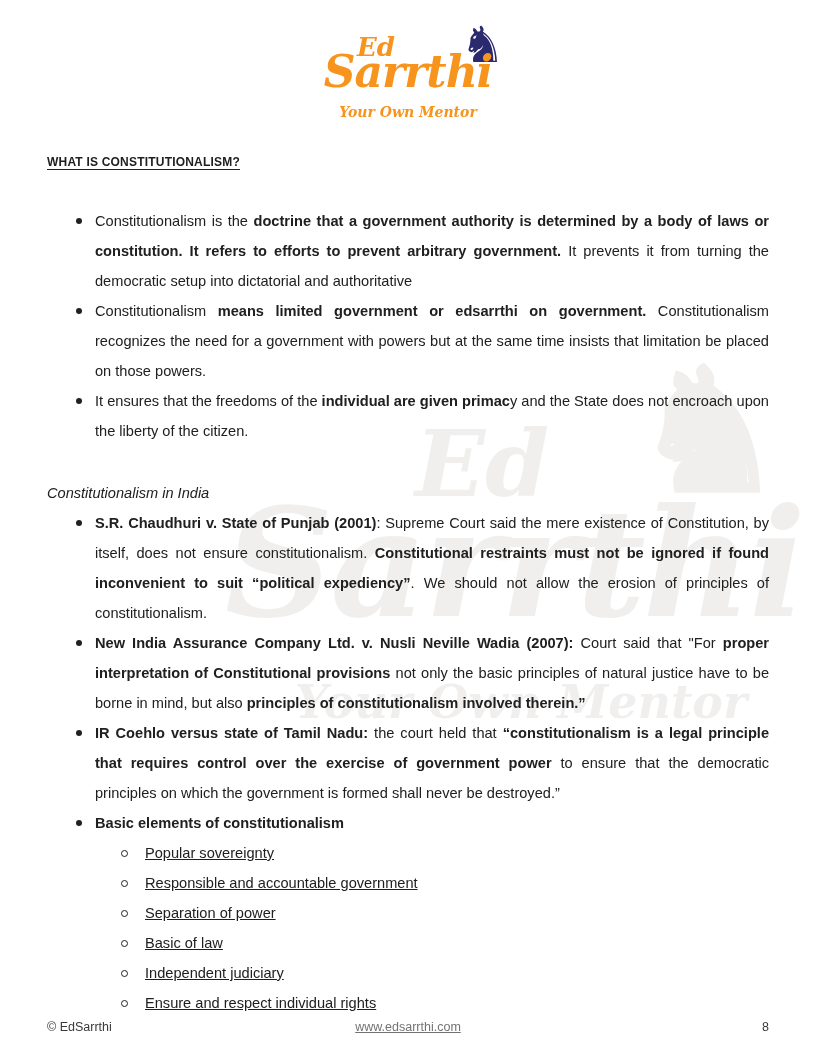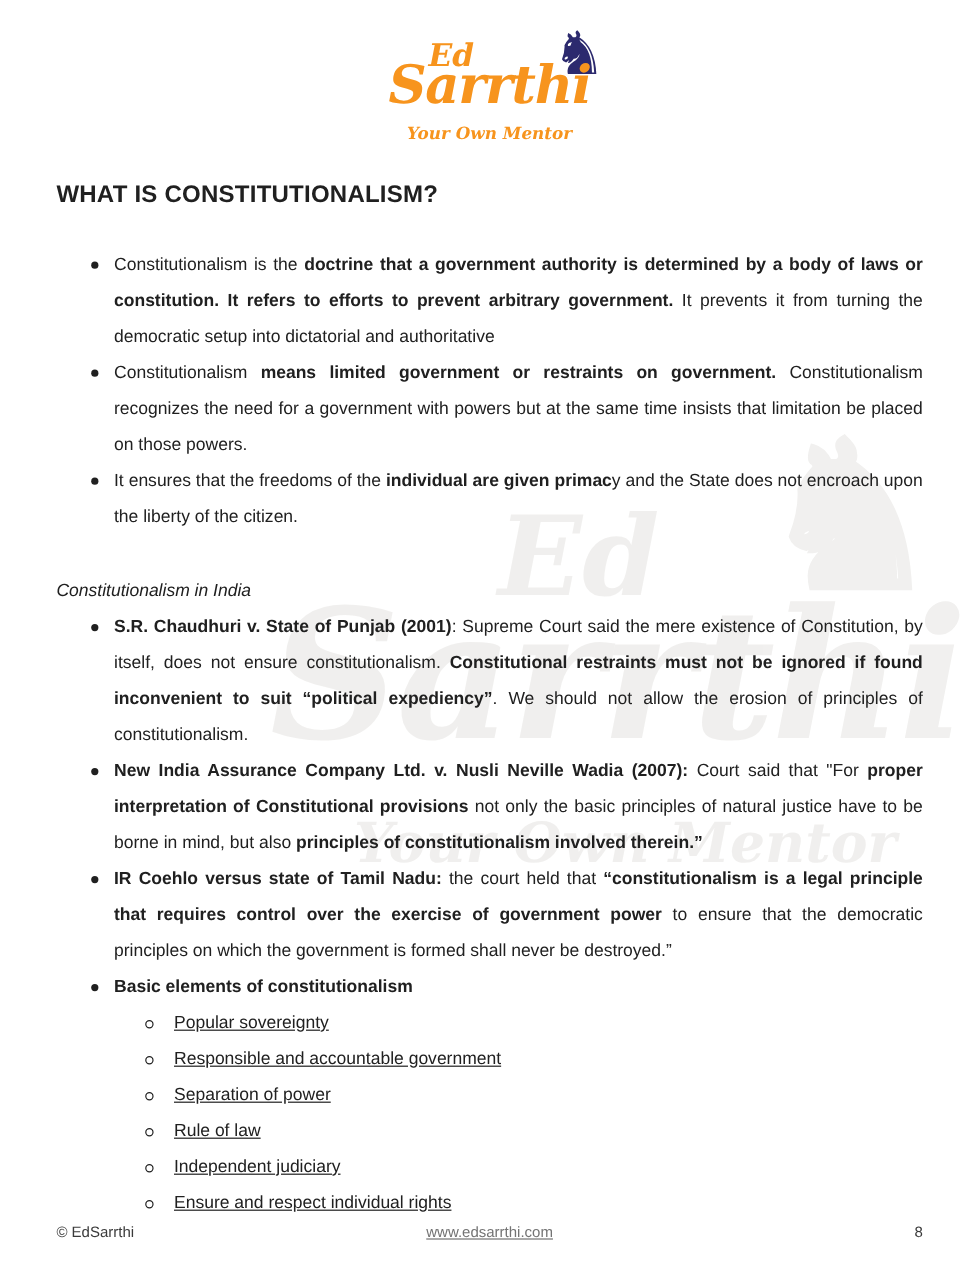--- a/index.html
+++ b/index.html
@@ -26,22 +26,22 @@
   .logo-ed, .logo-name, .logo-tagline {
     font-family:"DejaVu Serif",serif; font-style:italic; font-weight:bold;
     color:#F7941D;
   }
   .logo-ed      { position:absolute; left:54px; top:0;    font-size:26px; }
   .logo-horse   { position:absolute; right:8px; top:-12px; font-size:50px; color:#2C2A6E; line-height:1; }
   .logo-name    { position:absolute; left:0; right:0; top:16px; text-align:center; font-size:44px; letter-spacing:-1px; line-height:1.1; }
   .logo-tagline { position:absolute; left:0; right:0; top:72px; text-align:center; font-size:14px; }
   
   .page-heading {
-    margin:15px 0 29px; font-size:20px; font-weight:bold; line-height:30px;
-    text-underline-offset:3px; letter-spacing:0.2px;
+    margin:15px 0 29px; font-size:12px; font-weight:bold; line-height:30px;
+    text-decoration:underline; text-underline-offset:3px; letter-spacing:0.2px;
   }
   .section-heading {
     margin:32px 0 0; font-size:14.6px; font-weight:normal; font-style:italic; line-height:30px;
   }
   ul { list-style:none; margin:0; padding:0; }
   .li1 {
     position:relative; padding-left:48px; font-size:14.6px; line-height:30px;
     text-align:justify;
   }
   .li1 > .dot {
@@ -95,21 +95,21 @@
 
     <div class="page-heading">WHAT IS CONSTITUTIONALISM?</div>
 
     <ul>
       <li class="li1">
         <span class="dot"></span>
         <span class="seg">Constitutionalism is the </span><span class="seg b">doctrine that a government authority is determined by a body of laws or constitution. It refers to efforts to prevent arbitrary government.</span><span class="seg"> It prevents it from turning the democratic setup into dictatorial and authoritative</span>
       </li>
       <li class="li1">
         <span class="dot"></span>
-        <span class="seg">Constitutionalism </span><span class="seg b">means limited government or restraints on government.</span><span class="seg"> Constitutionalism recognizes the need for a government with powers but at the same time insists that limitation be placed on those powers.</span>
+        <span class="seg">Constitutionalism </span><span class="seg b">means limited government or edsarrthi on government.</span><span class="seg"> Constitutionalism recognizes the need for a government with powers but at the same time insists that limitation be placed on those powers.</span>
       </li>
       <li class="li1">
         <span class="dot"></span>
         <span class="seg">It ensures that the freedoms of the </span><span class="seg b">individual are given primac</span><span class="seg">y and the State does not encroach upon the liberty of the citizen.</span>
       </li>
     </ul>
 
     <div class="section-heading">Constitutionalism in India</div>
 
     <ul>
@@ -137,21 +137,21 @@
           <li class="li2">
             <span class="circle"></span>
             <span class="seg">Responsible and accountable government</span>
           </li>
           <li class="li2">
             <span class="circle"></span>
             <span class="seg">Separation of power</span>
           </li>
           <li class="li2">
             <span class="circle"></span>
-            <span class="seg">Rule of law</span>
+            <span class="seg">Basic of law</span>
           </li>
           <li class="li2">
             <span class="circle"></span>
             <span class="seg">Independent judiciary</span>
           </li>
           <li class="li2">
             <span class="circle"></span>
             <span class="seg">Ensure and respect individual rights</span>
           </li>
         </ul>

